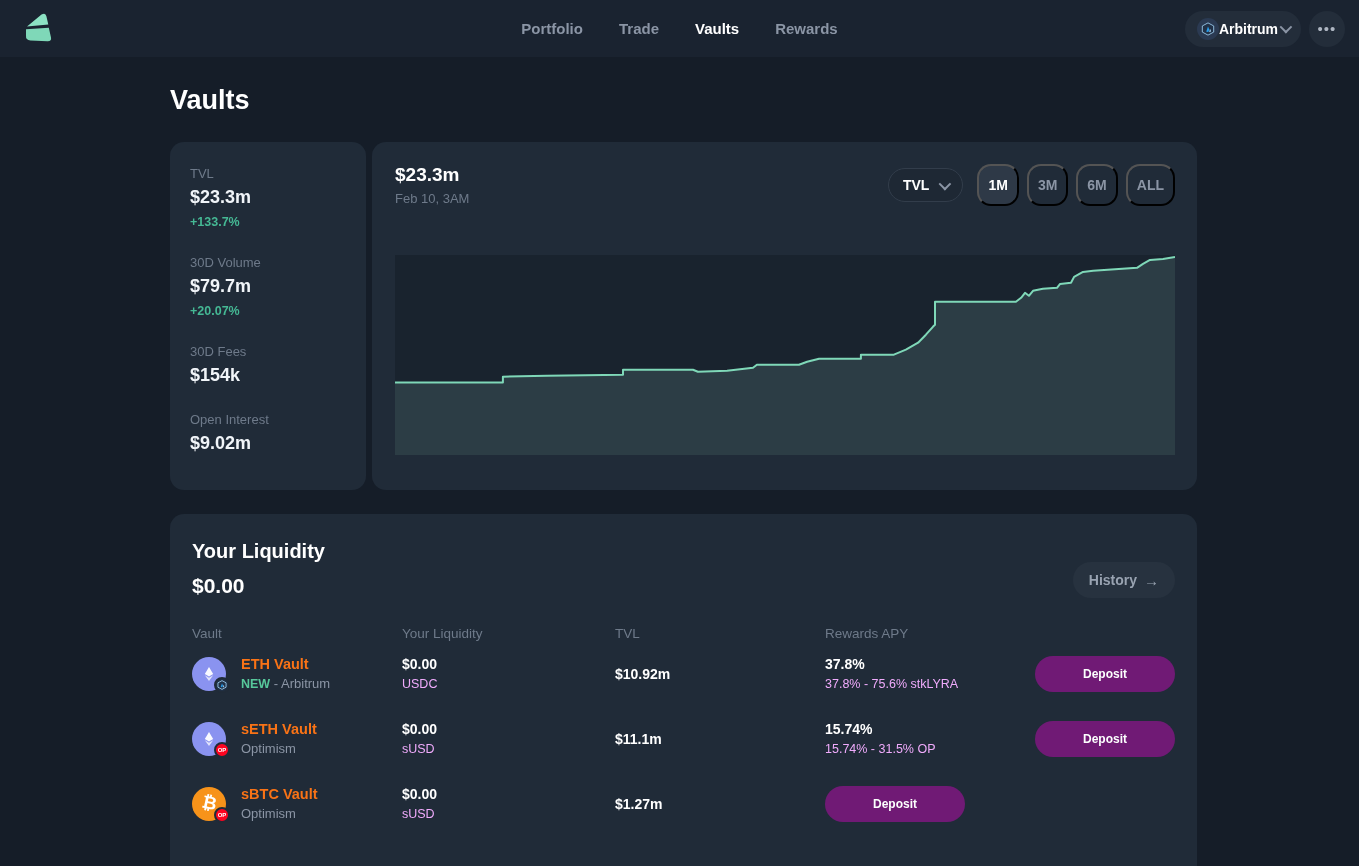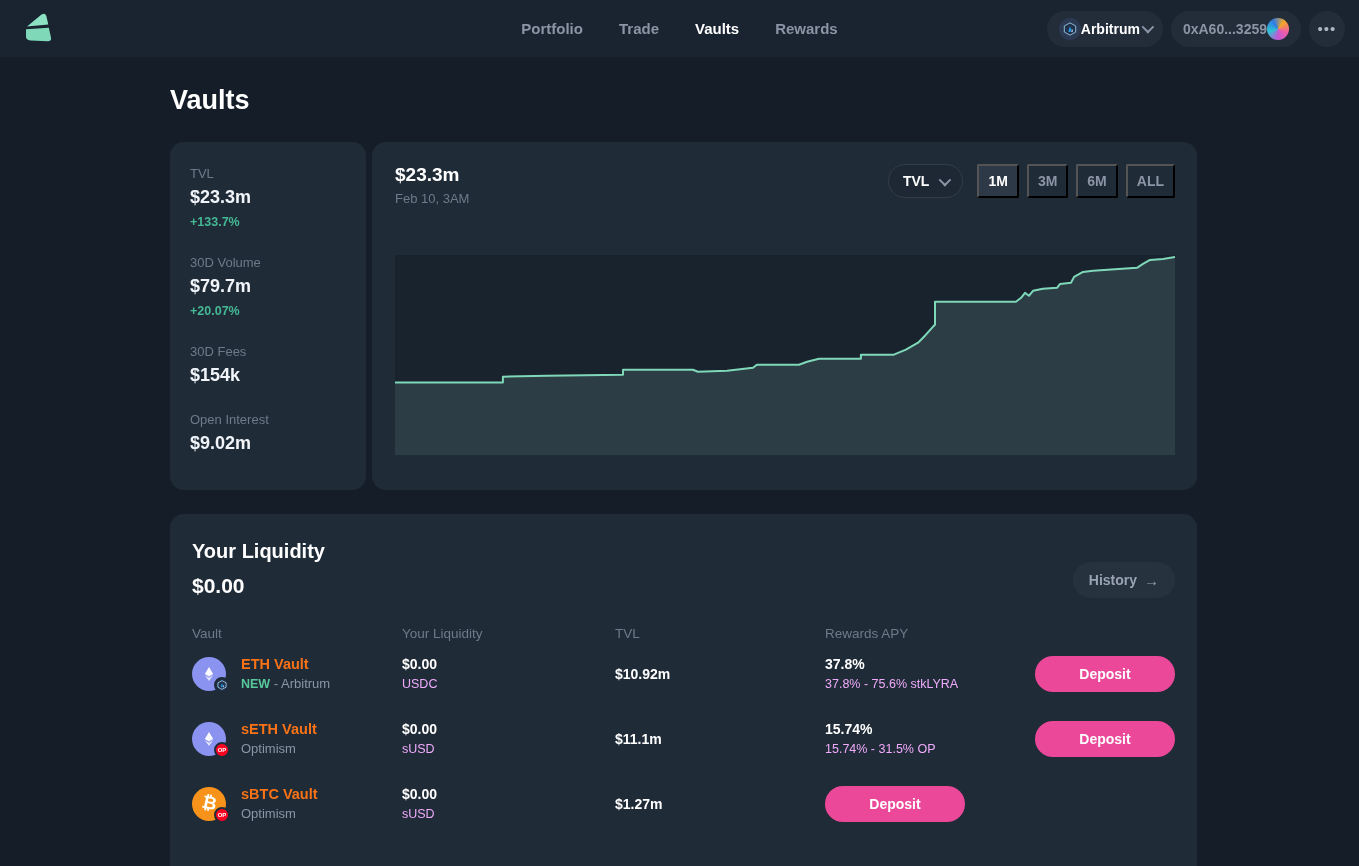--- a/index.html
+++ b/index.html
@@ -49,21 +49,21 @@
   .chart-value { font-size:19px; font-weight:bold; color:#fff; }
   .chart-time { font-size:13px; color:#6e7a8a; margin-top:5px; }
   .chart-controls { display:flex; align-items:center; gap:14px; }
   .metric-pill {
     height:34px; border-radius:999px; background:#1e2834; border:1px solid #323d4b;
     display:flex; align-items:center; gap:8px; padding:0 14px; cursor:pointer;
   }
   .metric-pill .metric-label { font-size:14px; font-weight:bold; color:#fff; }
   .ranges { display:flex; align-items:center; gap:8px; }
   .range-btn {
-    min-width:40px; height:34px; padding:0 9px; border-radius:2px;
+    min-width:40px; height:42px; padding:0 9px; border-radius:14px;
     display:flex; align-items:center; justify-content:center;
     font-size:14px; font-weight:bold; color:#8b95a5; cursor:pointer; background:transparent;
   }
   .range-btn.active { background:#2e3947; color:#fff; }
   .plot { margin-top:49px; height:200px; background:#19232e; }
   .plot svg { display:block; width:100%; height:100%; }
   
   .liq-card { margin-top:24px; padding:26px 22px 6px; height:404px; }
   .liq-head { display:flex; justify-content:space-between; align-items:center; }
   .liq-title { font-size:20px; font-weight:bold; color:#fff; }
@@ -85,22 +85,22 @@
   .chain-badge { position:absolute; right:-4px; bottom:-2px; width:16px; height:16px; border-radius:50%;
     display:flex; align-items:center; justify-content:center; border:2px solid #202b38; }
   .chain-badge.optimism { background:#ff0420; color:#fff; font-size:6px; font-weight:bold; }
   .chain-badge.arbitrum { background:#213147; }
   .vname { font-size:14.5px; font-weight:bold; color:#f97316; }
   .vsub { font-size:13px; color:#8b95a5; margin-top:4px; }
   .vsub .new { color:#57c89b; font-weight:bold; font-size:12.5px; }
   .c-main { font-size:14px; font-weight:bold; color:#fff; }
   .c-sub { font-size:12.5px; color:#f0abfc; margin-top:5px; }
   .deposit-btn {
-    width:140px; height:36px; border-radius:18px; border:none; background:#ec4899;
-    color:#fcfffe; font-family:inherit; font-size:14px; font-weight:bold; cursor:pointer;
+    width:140px; height:36px; border-radius:18px; border:none; background:#701a75;
+    color:#fcfffe; font-family:inherit; font-size:12px; font-weight:bold; cursor:pointer;
   }
   .arrow { font-size:15px; }
 </style>
 </head>
 <body>
 
 <div class="topnav">
   <svg class="brand" viewBox="0 0 34 34">
     <path d="M7 14.5 L21.5 2.6 Q25.5 0.2 26.4 4.2 L28.3 12.6 Z" fill="#8ce2c3"></path>
     <path d="M6 17.2 L28.8 15.8 L31 25.4 Q31.8 29.4 27.4 29.2 L10.4 28.4 Q5.6 28 6 23.4 Z" fill="#7fd8b8"></path>
@@ -116,24 +116,20 @@
       <span class="net-icon">
         <svg width="14" height="14" viewBox="0 0 16 16">
           <polygon points="8,1 14.5,4.5 14.5,11.5 8,15 1.5,11.5 1.5,4.5" fill="#213147" stroke="#9dcced" stroke-width="1"></polygon>
           <polygon points="6,11 8,5 9.4,8.6 8.4,11.4" fill="#28a0f0"></polygon>
           <polygon points="9.2,11.2 10.4,7.6 11.6,10.4 10.6,11.8" fill="#96bedc"></polygon>
         </svg>
       </span>
       <span class="net-label">Arbitrum</span>
       <span class="chev"></span>
     </div>
-    <div class="pill">
-      <span class="wallet-label">0xA60...3259</span>
-      <span class="avatar"></span>
-    </div>
     <div class="dots-btn">
         <span>•••</span>
       </div>
   </div>
 </div>
 
 <div class="main">
   <h1 class="page-title">Vaults</h1>
 
   <div class="overview">

